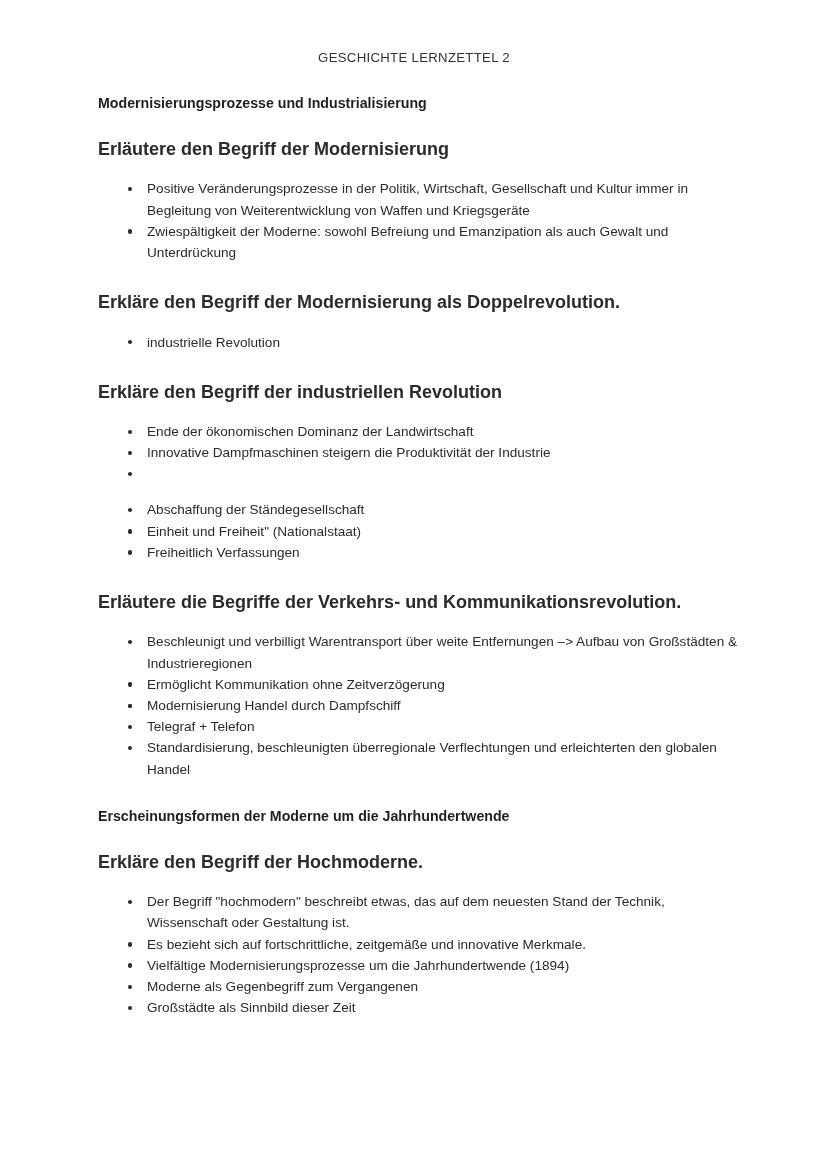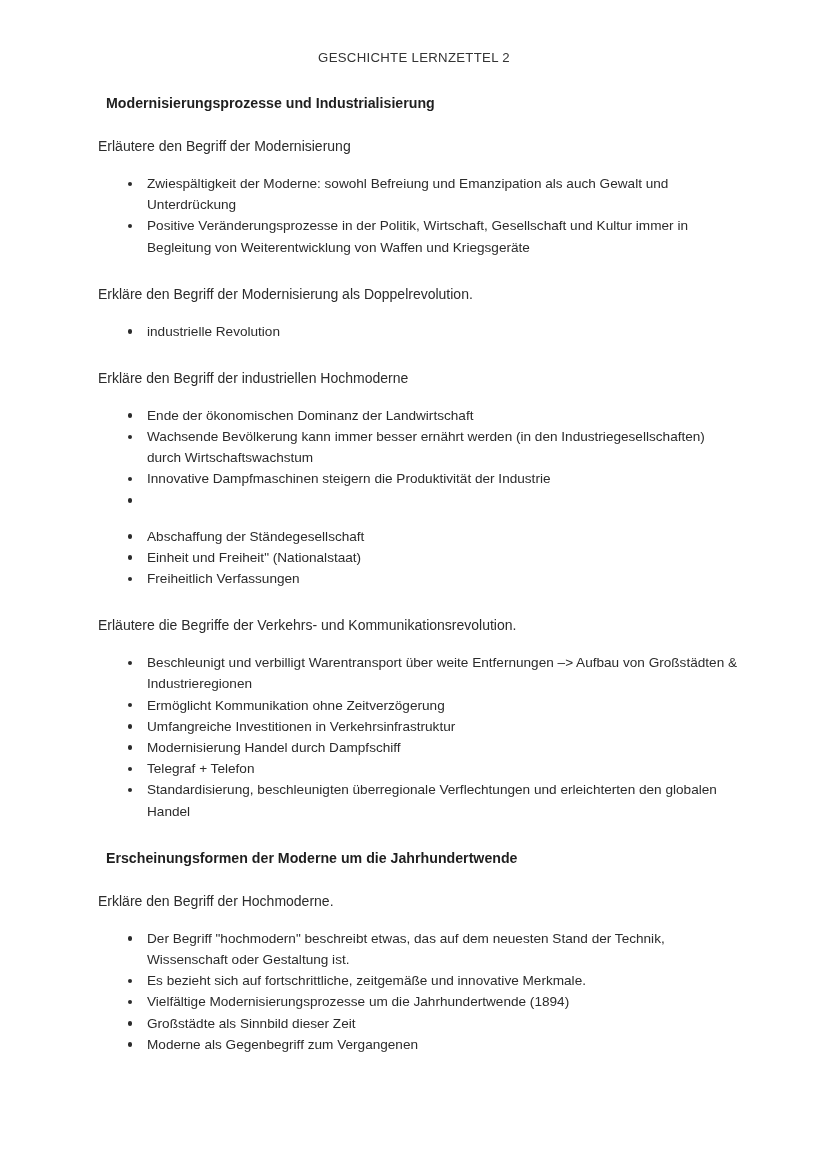--- a/index.html
+++ b/index.html
@@ -44,26 +44,26 @@
     top: 94px;
     left: 98px;
     width: 640px;
   }
 
   .section-heading {
     font-size: 14.2px;
     font-weight: bold;
     color: #1f1f1f;
     line-height: 1.35;
-    margin: 0 0 10px 8px;
+    margin: 0 0 10px 0;
   }
 
   .prompt {
-    font-size: 14px;
-    font-weight: 400;
+    font-size: 18px;
+    font-weight: 700;
     color: #2b2b2b;
     line-height: 1.35;
     margin: 0 0 8px 0;
   }
 
   ul.bullets {
     list-style: none;
     margin: 0 0 14px 0;
     padding: 0;
   }
@@ -97,64 +97,63 @@
 
   <div class="doc-title">GESCHICHTE LERNZETTEL 2</div>
 
   <div class="content">
 
   <div class="section-heading">Modernisierungsprozesse und Industrialisierung</div>
       <div class="gap-heading"></div>
       <div class="prompt">Erläutere den Begriff der Modernisierung</div>
       <div class="gap-prompt"></div>
       <ul class="bullets">
+        <li><span class="dot"></span><span>Positive Veränderungsprozesse in der Politik, Wirtschaft, Gesellschaft und Kultur immer in Begleitung von Weiterentwicklung von Waffen und Kriegsgeräte</span></li>
         <li><span class="dot"></span><span>Zwiespältigkeit der Moderne: sowohl Befreiung und Emanzipation als auch Gewalt und Unterdrückung</span></li>
-        <li><span class="dot"></span><span>Positive Veränderungsprozesse in der Politik, Wirtschaft, Gesellschaft und Kultur immer in Begleitung von Weiterentwicklung von Waffen und Kriegsgeräte</span></li>
       </ul>
       <div class="gap-list"></div>
       <div class="prompt">Erkläre den Begriff der Modernisierung als Doppelrevolution.</div>
       <div class="gap-prompt"></div>
       <ul class="bullets">
         <li><span class="dot"></span><span>industrielle Revolution</span></li>
       </ul>
       <div class="gap-list"></div>
-      <div class="prompt">Erkläre den Begriff der industriellen Hochmoderne</div>
+      <div class="prompt">Erkläre den Begriff der industriellen Revolution</div>
       <div class="gap-prompt"></div>
       <ul class="bullets">
         <li><span class="dot"></span><span>Ende der ökonomischen Dominanz der Landwirtschaft</span></li>
-        <li><span class="dot"></span><span>Wachsende Bevölkerung kann immer besser ernährt werden (in den Industriegesellschaften) durch Wirtschaftswachstum</span></li>
         <li><span class="dot"></span><span>Innovative Dampfmaschinen steigern die Produktivität der Industrie</span></li>
         <li><span class="dot"></span></li>
       </ul>
       <div class="gap-list"></div>
       <div class="gap-prompt"></div>
       <ul class="bullets">
         <li><span class="dot"></span><span>Abschaffung der Ständegesellschaft</span></li>
         <li><span class="dot"></span><span>Einheit und Freiheit" (Nationalstaat)</span></li>
         <li><span class="dot"></span><span>Freiheitlich Verfassungen</span></li>
       </ul>
       <div class="gap-list"></div>
       <div class="prompt">Erläutere die Begriffe der Verkehrs- und Kommunikationsrevolution.</div>
       <div class="gap-prompt"></div>
       <ul class="bullets">
         <li><span class="dot"></span><span>Beschleunigt und verbilligt Warentransport über weite Entfernungen –&gt; Aufbau von Großstädten &amp; Industrieregionen</span></li>
         <li><span class="dot"></span><span>Ermöglicht Kommunikation ohne Zeitverzögerung</span></li>
-        <li><span class="dot"></span><span>Umfangreiche Investitionen in Verkehrsinfrastruktur</span></li>
+        <li><span class="dot"></span></li>
         <li><span class="dot"></span><span>Modernisierung Handel durch Dampfschiff</span></li>
         <li><span class="dot"></span><span>Telegraf + Telefon</span></li>
         <li><span class="dot"></span><span>Standardisierung, beschleunigten überregionale Verflechtungen und erleichterten den globalen Handel</span></li>
       </ul>
       <div class="gap-list"></div>
       <div class="section-heading">Erscheinungsformen der Moderne um die Jahrhundertwende</div>
       <div class="gap-heading"></div>
       <div class="prompt">Erkläre den Begriff der Hochmoderne.</div>
       <div class="gap-prompt"></div>
       <ul class="bullets">
         <li><span class="dot"></span><span>Der Begriff "hochmodern" beschreibt etwas, das auf dem neuesten Stand der Technik, Wissenschaft oder Gestaltung ist.</span></li>
         <li><span class="dot"></span><span>Es bezieht sich auf fortschrittliche, zeitgemäße und innovative Merkmale.</span></li>
         <li><span class="dot"></span><span>Vielfältige Modernisierungsprozesse um die Jahrhundertwende (1894)</span></li>
+        <li><span class="dot"></span><span>Moderne als Gegenbegriff zum Vergangenen</span></li>
         <li><span class="dot"></span><span>Großstädte als Sinnbild dieser Zeit</span></li>
-        <li><span class="dot"></span><span>Moderne als Gegenbegriff zum Vergangenen</span></li>
       </ul>
       <div class="gap-list"></div>
     </div>
 
 </div>
 
 </body></html>

